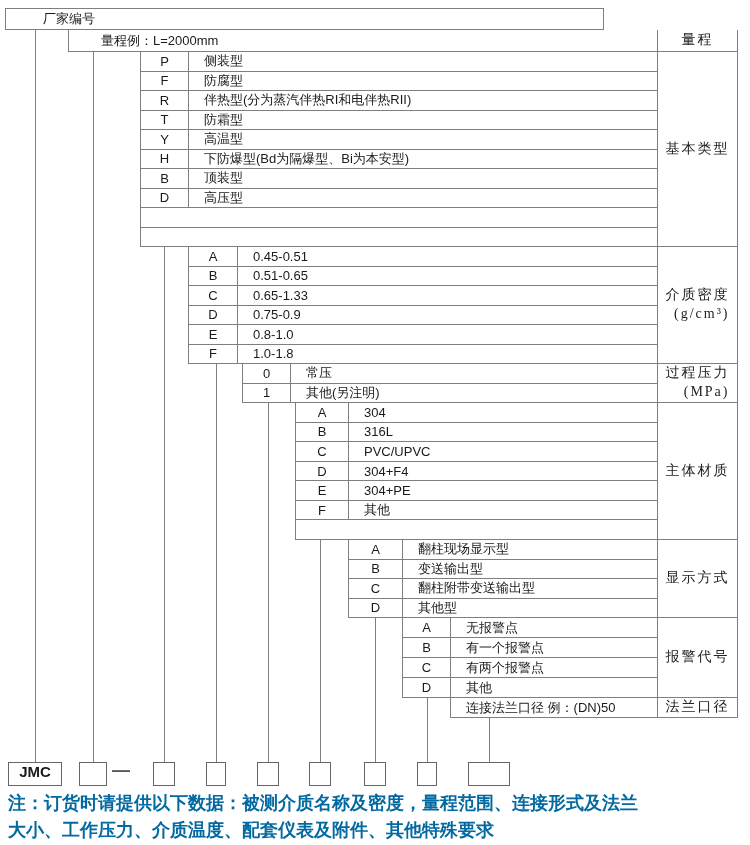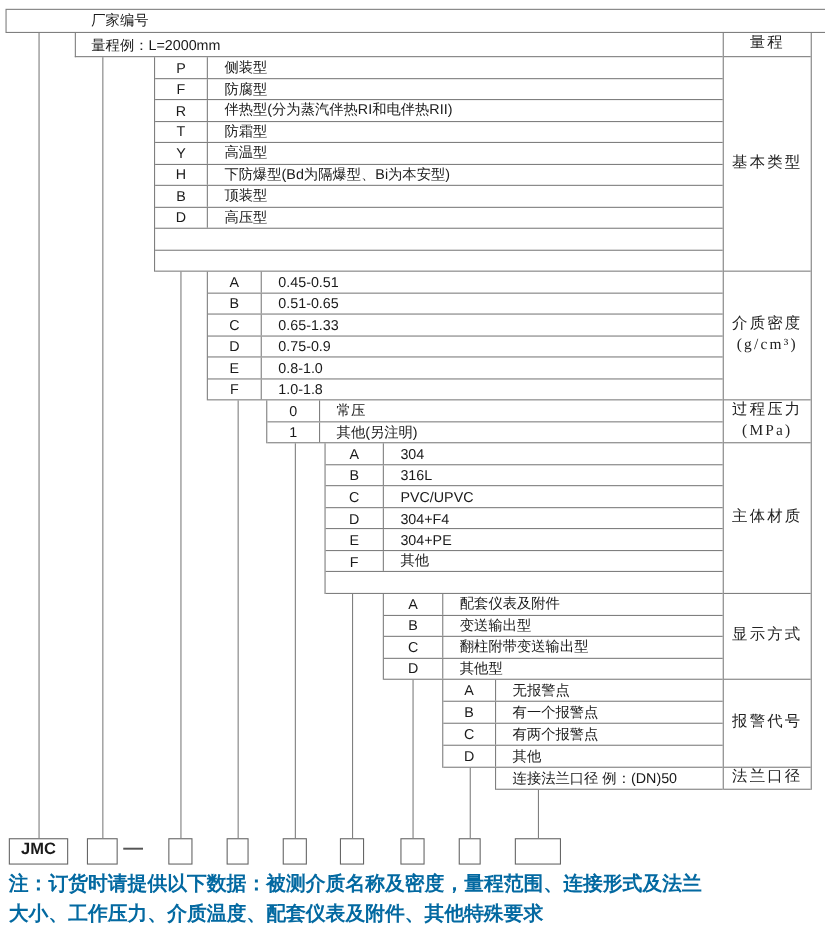--- a/index.html
+++ b/index.html
@@ -1,41 +1,41 @@
 <!DOCTYPE html>
 <html><head>
 <meta charset="utf-8">
 <style>
   html,body{margin:0;padding:0;background:#fff;}
   .canvas{position:relative;width:750px;height:845px;background:#fff;overflow:hidden;
           font-family:"Liberation Sans","DejaVu Sans",sans-serif;color:#1a1a1a;}
   
   .hbox{position:absolute;box-sizing:border-box;display:flex;align-items:center;font-size:13px;}
-  #row1{left:5px;top:8px;width:746px;height:22px;border:1px solid #7f7f7f;padding-left:77px;}
+  #row1{left:5px;top:8px;width:599px;height:22px;border:1px solid #7f7f7f;padding-left:37px;}
   #row2{left:68px;top:30px;width:589px;height:22px;border-left:1px solid #7f7f7f;
-        border-bottom:1px solid #7f7f7f;padding-left:14px;}
+        border-bottom:1px solid #7f7f7f;padding-left:32px;}
   
   .sec{position:absolute;display:flex;flex-direction:column;box-sizing:border-box;
        border-left:1px solid #7f7f7f;}
   .trow{flex:1;display:flex;align-items:center;box-sizing:border-box;
         border-bottom:1px solid #7f7f7f;}
   .code{align-self:stretch;display:flex;align-items:center;justify-content:center;
         border-right:1px solid #7f7f7f;box-sizing:border-box;font-size:13px;}
   .desc{padding-left:15px;font-size:13px;white-space:nowrap;}
   #sec-basic{left:140px;top:52px;width:517px;height:195px}   #sec-basic .code{width:48px}
   #sec-density{left:188px;top:247px;width:469px;height:117px} #sec-density .code{width:49px}
   #sec-pressure{left:242px;top:364px;width:415px;height:39px} #sec-pressure .code{width:48px}
   #sec-material{left:295px;top:403px;width:362px;height:137px} #sec-material .code{width:53px}
   #sec-display{left:348px;top:540px;width:309px;height:78px}  #sec-display .code{width:54px}
   #sec-alarm{left:402px;top:618px;width:255px;height:80px}    #sec-alarm .code{width:48px}
   #sec-flange{left:450px;top:698px;width:207px;height:20px}
   
   #sidecol{position:absolute;left:657px;top:30px;width:81px;box-sizing:border-box;
            border-left:1px solid #7f7f7f;border-right:1px solid #7f7f7f;}
-  .vcell{display:flex;align-items:center;justify-content:center;text-align:center;
+  .vcell{display:flex;align-items:center;justify-content:center;text-align:right;
          border-bottom:1px solid #7f7f7f;box-sizing:border-box;
          font-family:"Liberation Serif","DejaVu Serif",serif;font-size:14px;
          letter-spacing:2px;line-height:1.35;white-space:pre-line;color:#222;}
   
   .vline{position:absolute;width:1px;background:#7f7f7f;}
   
   .mbox{position:absolute;top:762px;height:24px;border:1px solid #666;box-sizing:border-box;
         display:flex;justify-content:center;
         font-size:15px;font-weight:bold;background:#fff;}
   .sep{position:absolute;left:108px;top:760px;width:26px;text-align:center;
@@ -155,21 +155,21 @@
     <div class="trow">
         <div class="code">F</div>
         <div class="desc">其他</div>
       </div>
     <div class="trow"></div>
   </div>
 
   <div class="sec" id="sec-display">
     <div class="trow">
         <div class="code">A</div>
-        <div class="desc">配套仪表及附件</div>
+        <div class="desc">翻柱现场显示型</div>
       </div>
     <div class="trow">
         <div class="code">B</div>
         <div class="desc">变送输出型</div>
       </div>
     <div class="trow">
         <div class="code">C</div>
         <div class="desc">翻柱附带变送输出型</div>
       </div>
     <div class="trow">

